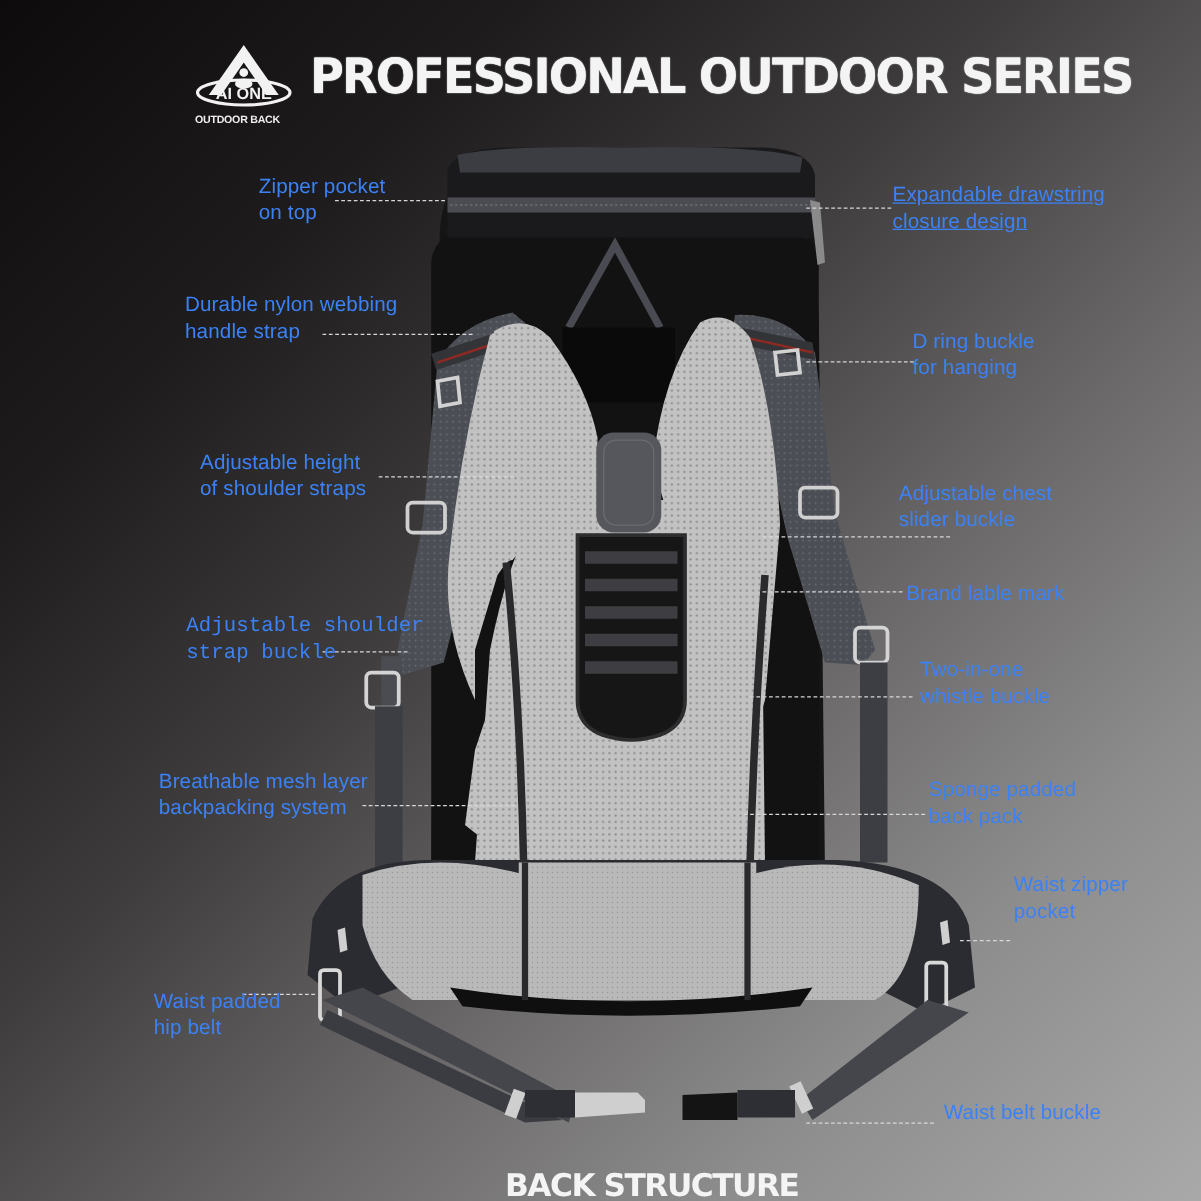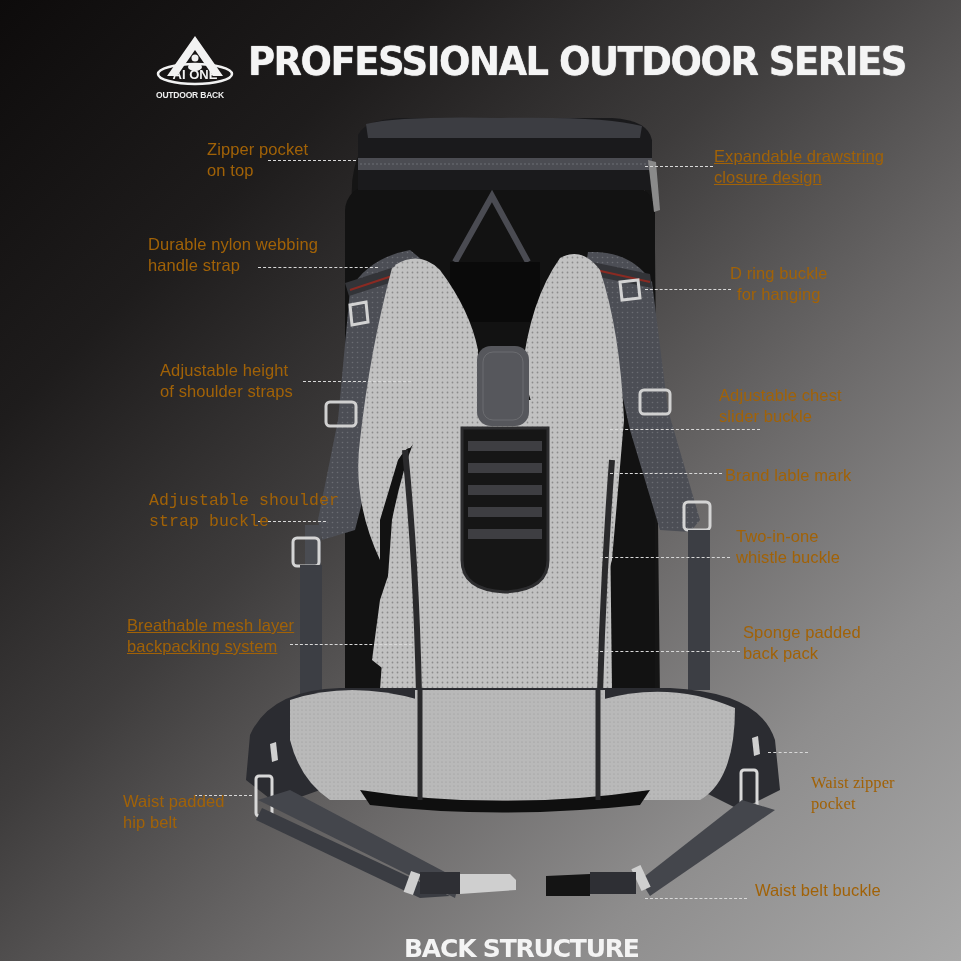--- a/index.html
+++ b/index.html
@@ -8,21 +8,21 @@
   .bg { position:absolute; inset:0;
     background: linear-gradient(135deg, #0d0b0b 0%, #1e1c1c 22%, #3e3c3c 42%, #6a6868 62%, #8e8d8d 80%, #a9a9a9 100%); }
   .header { position:absolute; left:155px; top:34px; width:680px; height:70px; }
   .logo { position:absolute; left:0; top:0; width:80px; height:66px; }
   .logo-sub { position:absolute; left:1px; top:56px; font-size:8.5px; font-weight:bold; color:#eee; letter-spacing:-0.2px; white-space:nowrap; }
   .title { position:absolute; left:93px; top:6px; font-family:"DejaVu Sans", sans-serif; font-weight:bold; font-size:37px;
     color:#f4f4f4; letter-spacing:-1.5px; transform:scaleY(1.05); white-space:nowrap; text-shadow:0 0 1px #fff; }
   .footer-title { position:absolute; left:404px; top:934px; font-family:"DejaVu Sans", sans-serif; font-weight:bold;
     font-size:25px; color:#f4f4f4; letter-spacing:-1.2px; white-space:nowrap; }
   svg.pack { position:absolute; left:0; top:0; }
-  .label { position:absolute; color:#a16207; font-size:16.5px; line-height:21px; white-space:pre-line; letter-spacing:0.1px; }
+  .label { position:absolute; color:#3b82f6; font-size:16.5px; line-height:21px; white-space:pre-line; letter-spacing:0.1px; }
   .leader { position:absolute; height:0; border-top:1.5px dashed #d8d8d8; }
 </style>
 </head>
 <body>
 
 <div class="bg"></div>
 
 <div class="header">
   <svg class="logo" viewBox="0 0 80 66" width="80" height="66">
     <path d="M40 2 L12 42 L22 42 L40 16 L58 42 L68 42 Z" fill="#f2f2f2"></path>
@@ -161,33 +161,33 @@
 <div class="leader" style="left:645px;top:898px;width:102px;"></div>
 
 <div class="label" style="left:207px;top:139px;">Zipper pocket
 on top</div>
 <div class="label" style="left:148px;top:234px;">Durable nylon webbing
 handle strap</div>
 <div class="label" style="left:160px;top:360px;">Adjustable height
 of shoulder straps</div>
 <div class="label" style="left:149px;top:490px;font-family:Liberation Mono, monospace;">Adjustable shoulder
 strap buckle</div>
-<div class="label" style="left:127px;top:615px;text-decoration:underline;">Breathable mesh layer
+<div class="label" style="left:127px;top:615px;">Breathable mesh layer
 backpacking system</div>
 <div class="label" style="left:123px;top:767px;margin-top:24px;">Waist padded
 hip belt</div>
 
 <div class="label" style="left:714px;top:146px;text-decoration:underline;">Expandable drawstring
 closure design</div>
-<div class="label" style="left:730px;top:263px;text-align:center;">D ring buckle
+<div class="label" style="left:730px;top:263px;">D ring buckle
 for hanging</div>
 <div class="label" style="left:719px;top:385px;">Adjustable chest
 slider buckle</div>
 <div class="label" style="left:725px;top:465px;text-align:center;">Brand lable mark</div>
 <div class="label" style="left:736px;top:526px;">Two-in-one
 whistle buckle</div>
 <div class="label" style="left:743px;top:622px;">Sponge padded
 back pack</div>
-<div class="label" style="left:811px;top:772px;font-family:Liberation Serif, serif;">Waist zipper
+<div class="label" style="left:811px;top:698px;">Waist zipper
 pocket</div>
 <div class="label" style="left:755px;top:880px;">Waist belt buckle</div>
 
 <div class="footer-title">BACK STRUCTURE</div>
 
 </body></html>

